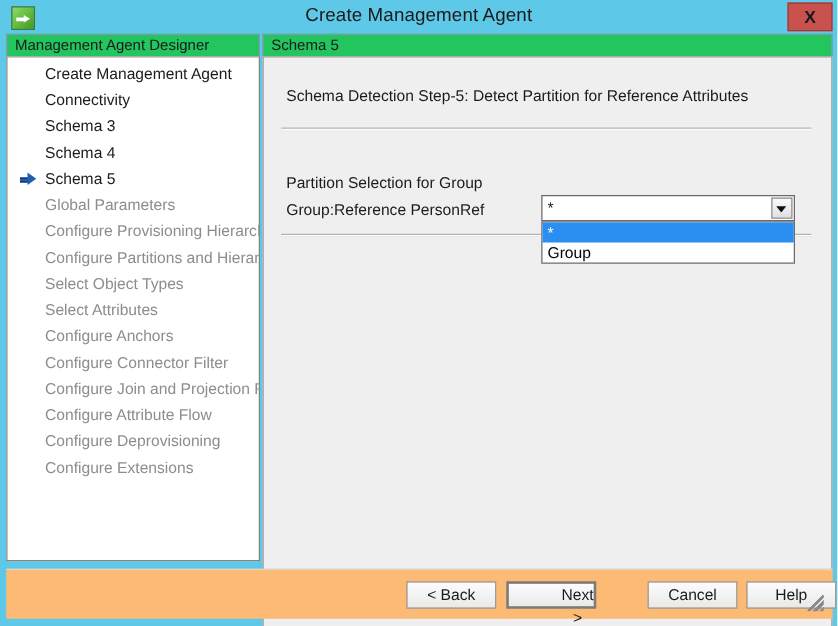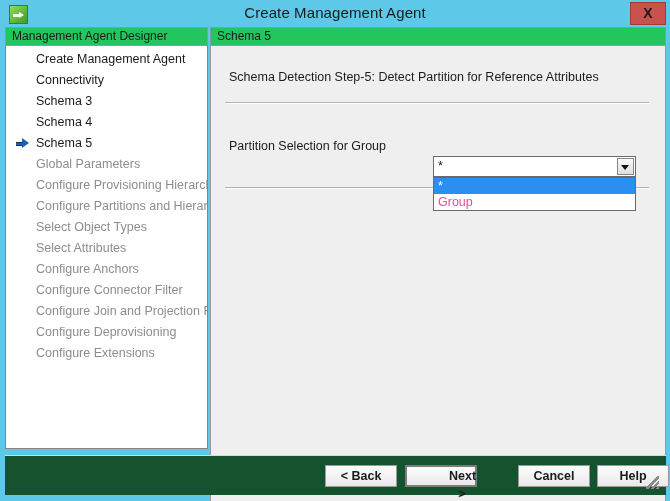--- a/index.html
+++ b/index.html
@@ -232,39 +232,38 @@
     width: 203px;
     background: #ffffff;
     border: 1px solid #6a6a6a;
     box-sizing: border-box;
     z-index: 30;
   }
   .dd-option {
     height: 16px;
     line-height: 16px;
     font-size: 12.5px;
-    color: #ec4899;
+    color: #000000;
     padding-left: 4px;
     white-space: nowrap;
     cursor: default;
   }
   .dd-option.selected {
     background: #2a8ff0;
     color: #ffffff;
   }
 
   
   #footer {
     position: absolute;
     left: 5px; top: 455px;
     width: 661px; height: 40px;
-    background: #14532d;
+    background: #fdba74;
     border-top: 1px solid #d8d8d8;
     box-sizing: border-box;
-    font-weight: bold;
   }
   .dlg-button {
     position: absolute;
     top: 9px;
     width: 72px; height: 22px;
     background: linear-gradient(#fcfcfc, #e9e9e9);
     border: 1px solid #9b9b9b;
     box-sizing: border-box;
     font-size: 12.5px;
     color: #1b1b1b;
@@ -323,29 +322,31 @@
             <span class="tip"></span>
           </span><span>Schema 5</span></div>
         <div class="nav-item disabled"><span>Global Parameters</span></div>
         <div class="nav-item disabled"><span>Configure Provisioning Hierarchy</span></div>
         <div class="nav-item disabled"><span>Configure Partitions and Hierarchies</span></div>
         <div class="nav-item disabled"><span>Select Object Types</span></div>
         <div class="nav-item disabled"><span>Select Attributes</span></div>
         <div class="nav-item disabled"><span>Configure Anchors</span></div>
         <div class="nav-item disabled"><span>Configure Connector Filter</span></div>
         <div class="nav-item disabled"><span>Configure Join and Projection Rules</span></div>
+        <div class="nav-item disabled"><span>Configure Attribute Flow</span></div>
         <div class="nav-item disabled"><span>Configure Deprovisioning</span></div>
         <div class="nav-item disabled"><span>Configure Extensions</span></div>
       </div>
   </div>
 
   <div id="content">
     <div id="step-title">Schema Detection Step-5: Detect Partition for Reference Attributes</div>
     <div id="divider-1" class="divider"></div>
     <div id="section-label">Partition Selection for Group</div>
+    <div id="field-label">Group:Reference PersonRef</div>
     <div id="divider-2" class="divider"></div>
 
     <div id="combo">
       <div id="combo-value">*</div>
       <div id="combo-arrow-btn">
         <div class="caret"></div>
       </div>
     </div>
 
     <div id="dropdown">

